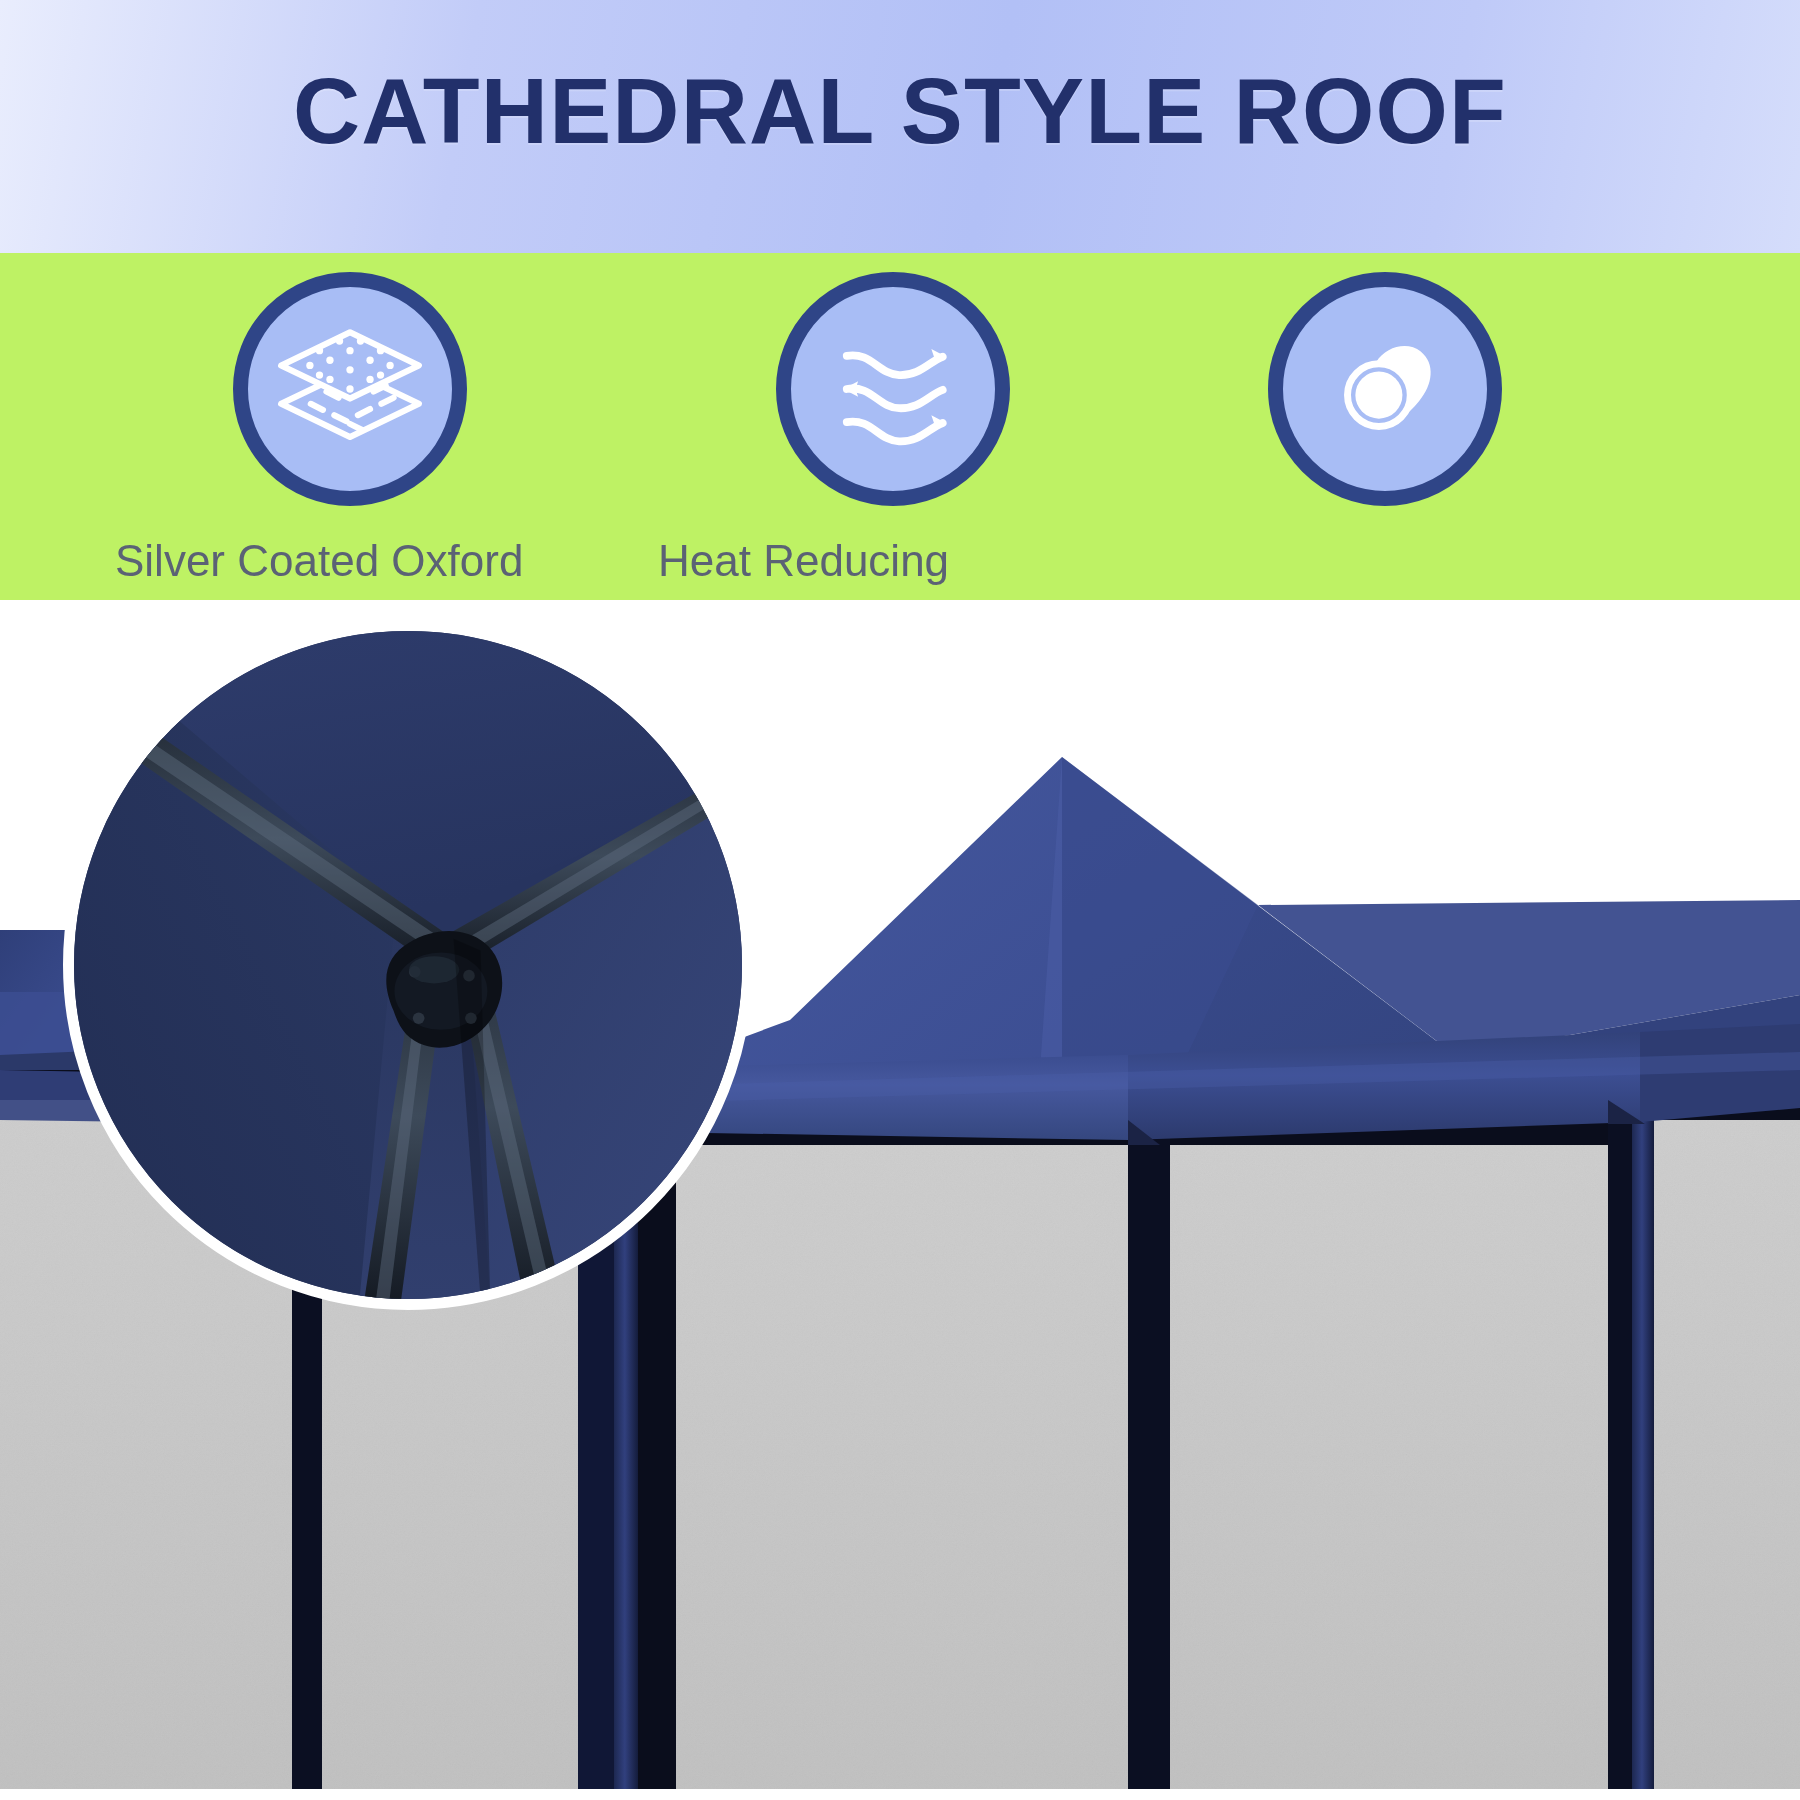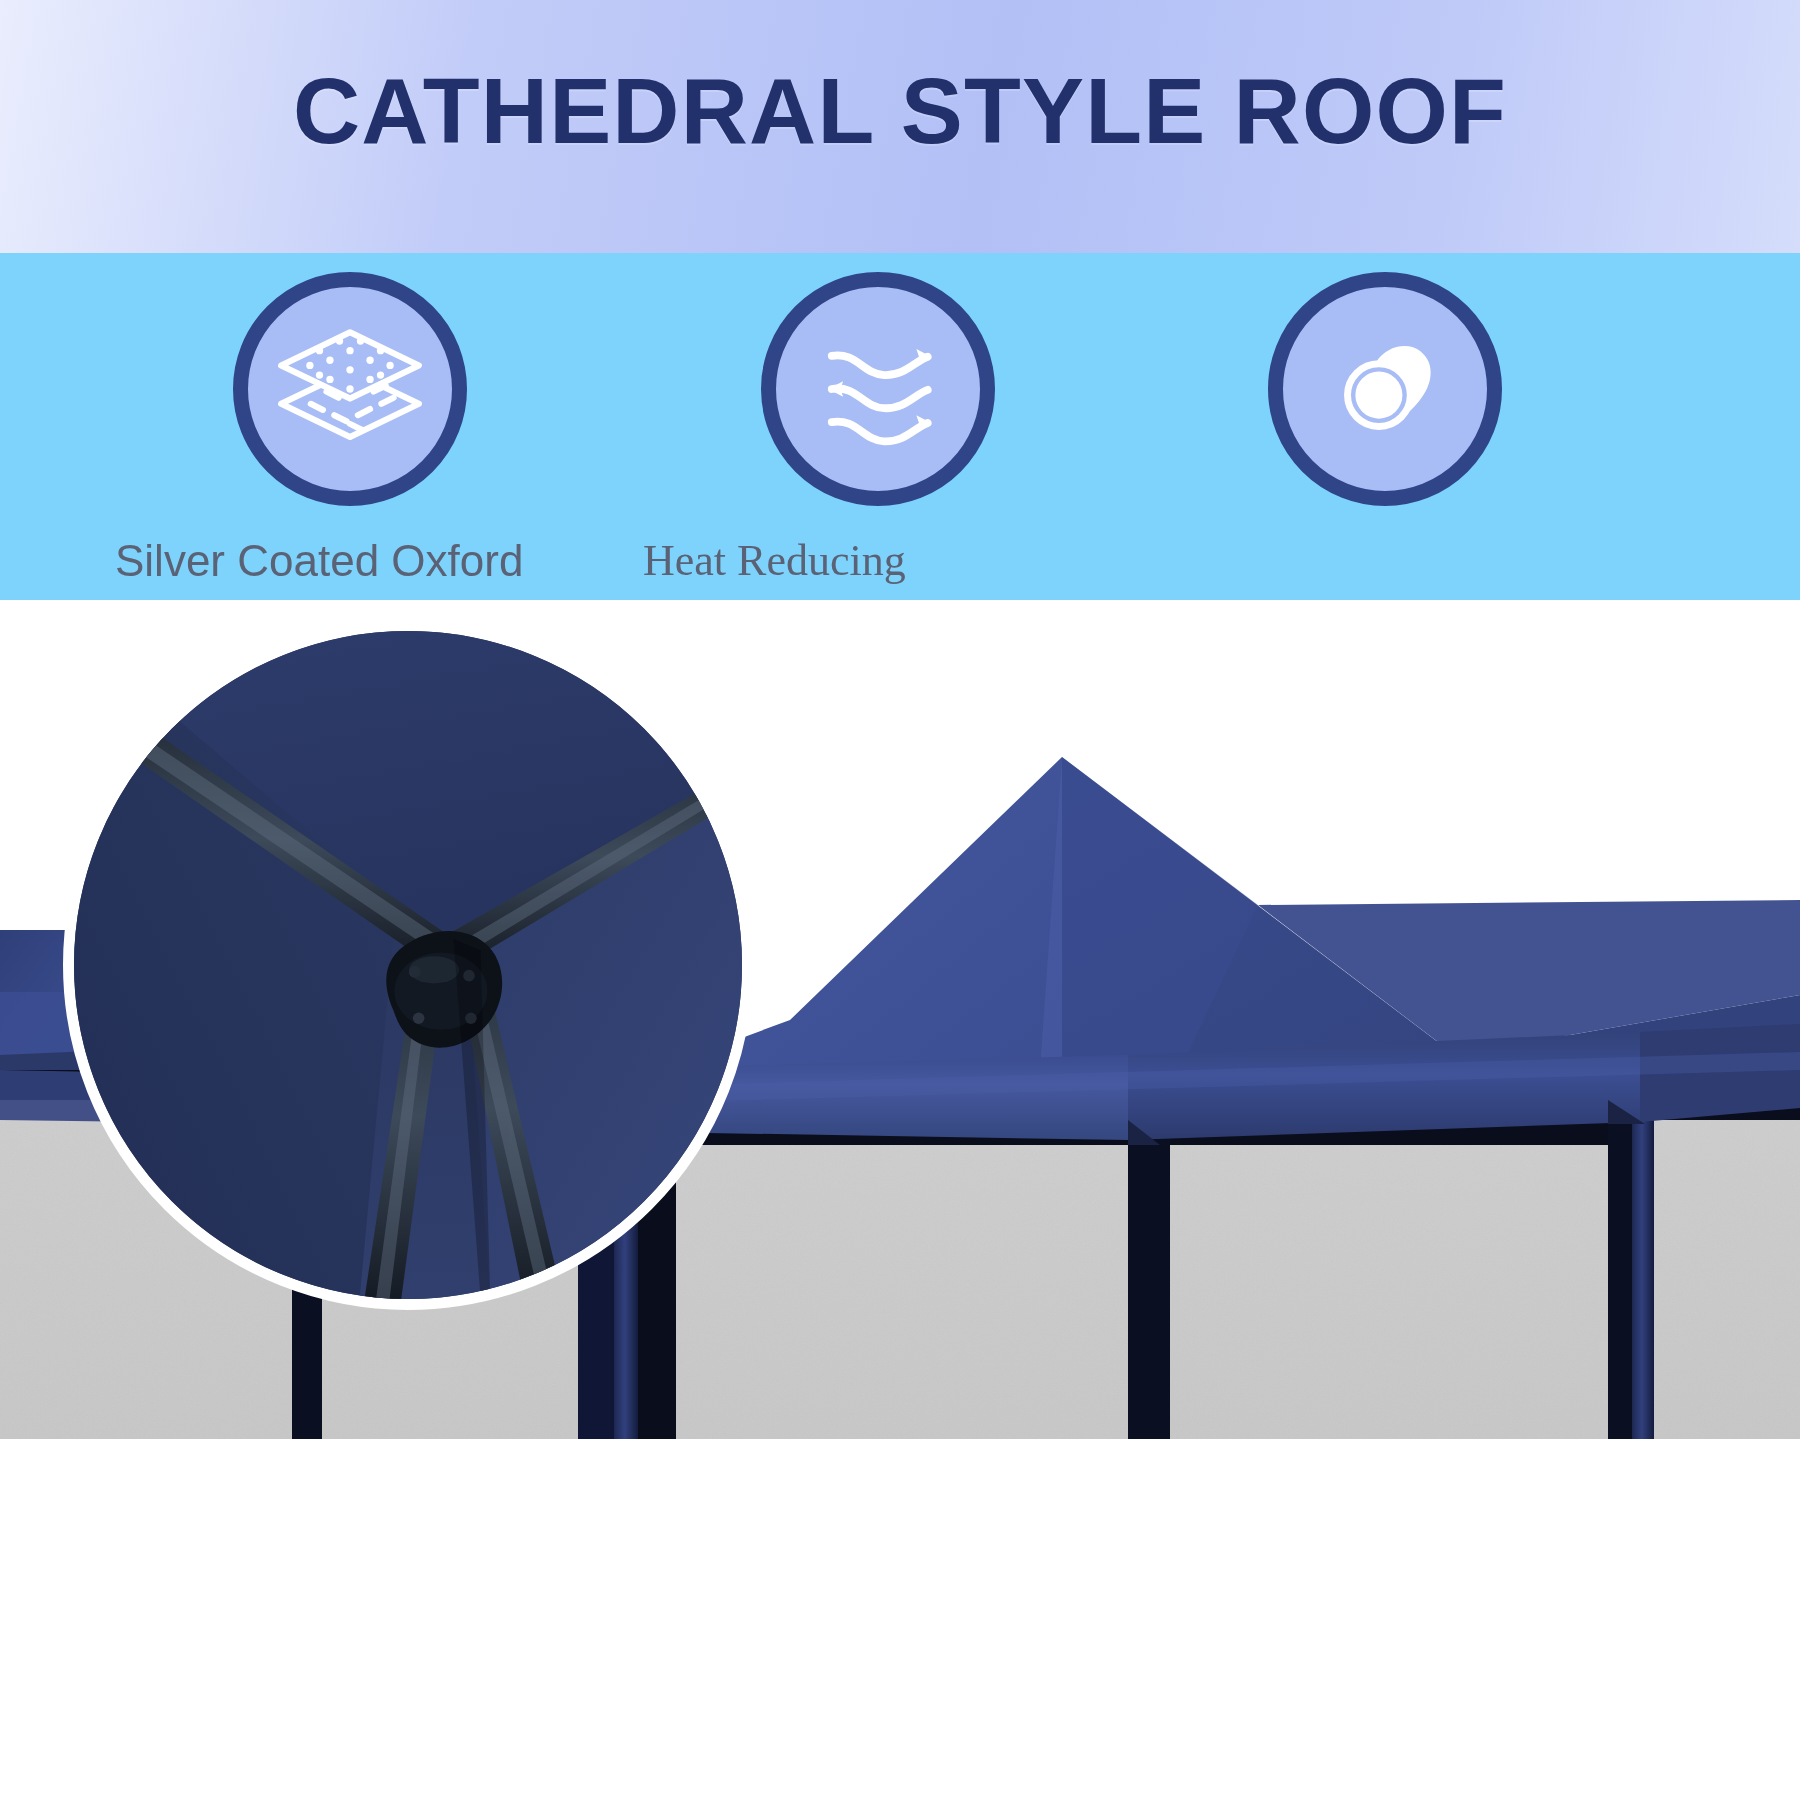--- a/index.html
+++ b/index.html
@@ -3,21 +3,21 @@
 <meta charset="utf-8">
 <title>Cathedral Style Roof</title>
 <style>
   html,body{margin:0;padding:0;}
   body{
     width:1800px;height:1800px;
     background:#ffffff;
     font-family:"Liberation Sans", sans-serif;
     overflow:hidden;
   }
-  .page{position:relative;width:1800px;height:1439px;overflow:hidden;background:#7dd3fc;}
+  .page{position:relative;width:1800px;height:1789px;overflow:hidden;background:#bef264;}
 
   
   .header-band{
     position:absolute;left:0;top:0;width:1800px;height:253px;
     background:linear-gradient(100deg,#e9edfd 0%,#c2ccf8 26%,#b2c0f6 55%,#bfcaf8 80%,#d5ddfb 100%);
   }
   .header-title{
     position:absolute;left:0;top:63px;width:1800px;
     text-align:center;
     font-size:93px;
@@ -30,21 +30,21 @@
   }
 
   
   .features{
     position:absolute;left:0;top:272px;width:1800px;height:320px;
   }
   .feature{
     position:absolute;top:0;width:470px;text-align:left;
   }
   .feature.f0{left:115px;}
-  .feature.f1{left:643px;font-family:Liberation Serif, serif;}
+  .feature.f1{left:658px;}
   .feature.f2{left:1150px;}
 
   .circle{
     width:234px;height:234px;border-radius:50%;
     margin:0 auto;
     background:#a8bdf5;
     border:15px solid #2f4587;
     box-sizing:border-box;
     position:relative;
     overflow:hidden;

